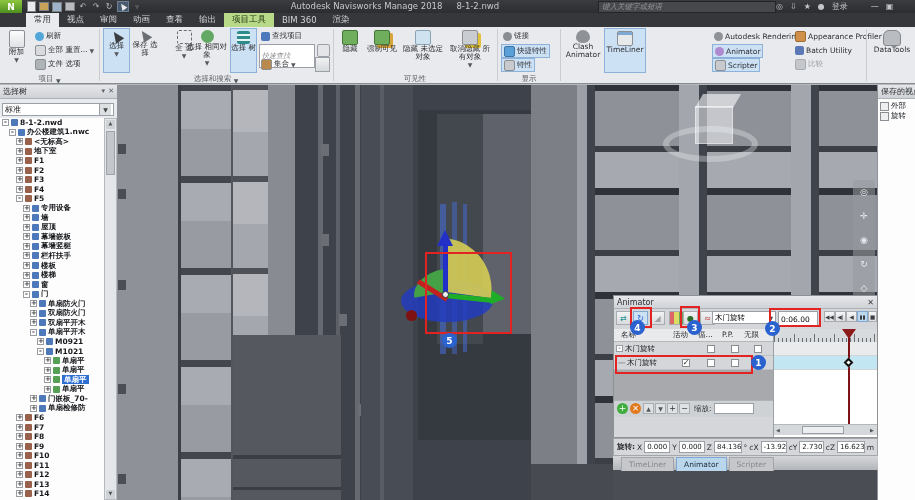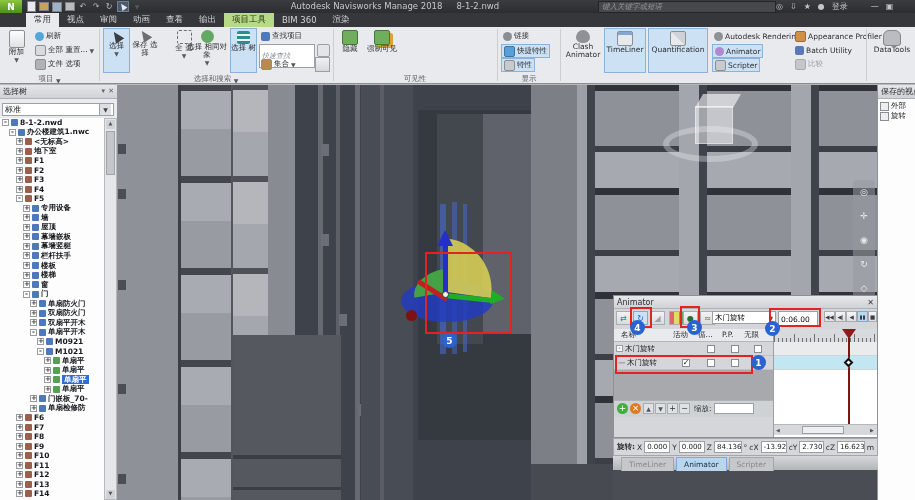--- a/index.html
+++ b/index.html
@@ -213,20 +213,29 @@
     <div class="s gsep" style="left:333px"></div>
 
     <div class="s bb" style="left:337px;top:1px;width:26px;height:45px">
       <span class="ig" style="width:14px;height:13px;background:#6fae5c;border:1px solid #47753a"></span>
       <span>隐藏</span>
     </div>
     <div class="s bb" style="left:365px;top:1px;width:34px;height:45px">
       <span class="ig" style="width:14px;height:13px;background:#6fae5c;border:1px solid #47753a;box-shadow:3px 3px 0 #d9a43a"></span>
       <span>强制可见</span>
     </div>
+    <div class="s bb" style="left:401px;top:1px;width:44px;height:45px">
+      <span class="ig" style="width:14px;height:13px;background:#cfe2ef;border:1px solid #8ba3b5"></span>
+      <span>隐藏 未选定对象</span>
+    </div>
+    <div class="s bb" style="left:447px;top:1px;width:46px;height:45px">
+      <span class="ig" style="width:14px;height:13px;background:#c9ccd0;border:1px solid #8b8e92;box-shadow:3px 3px 0 #e3c23a"></span>
+      <span>取消隐藏 所有对象</span>
+        <span class="caret">▼</span>
+    </div>
     <div class="s glabel" style="left:334px;width:162px">
         <span>可见性</span>
       </div>
     <div class="s gsep" style="left:497px"></div>
 
     <div class="s srow" style="left:501px;top:3px">
         <span class="ig" style="width:9px;height:9px;background:#8a8d92;border-radius:50%"></span>
         <span>链接</span>
       </div>
     <div class="s srow on" style="left:501px;top:17px">
@@ -242,24 +251,20 @@
       </div>
     <div class="s gsep" style="left:560px"></div>
 
     <div class="s bb" style="left:564px;top:1px;width:38px;height:45px">
       <span class="ig" style="width:14px;height:13px;background:#8e9196;border-radius:50% 50% 50% 50%/60% 60% 40% 40%"></span>
       <span>Clash Animator</span>
     </div>
     <div class="s bb on" style="left:604px;top:1px;width:42px;height:45px">
       <span class="ig" style="width:14px;height:13px;background:#e7e9eb;border:1px solid #8b8e92;box-shadow:inset 0 3px 0 #7fa9d2"></span>
       <span>TimeLiner</span>
-    </div>
-    <div class="s bb on" style="left:648px;top:1px;width:60px;height:45px">
-      <span class="ig" style="width:14px;height:13px;background:linear-gradient(45deg,#e7e9eb 50%,#cfd3d7 50%);border:1px solid #8b8e92"></span>
-      <span>Quantification</span>
     </div>
     <div class="s srow" style="left:712px;top:3px">
         <span class="ig" style="width:9px;height:9px;background:#8e9196;border-radius:50%"></span>
         <span>Autodesk Rendering</span>
       </div>
     <div class="s srow on" style="left:712px;top:17px">
         <span class="ig" style="width:9px;height:9px;background:#b08ad0;border-radius:50%"></span>
         <span>Animator</span>
       </div>
     <div class="s srow on" style="left:712px;top:31px">

